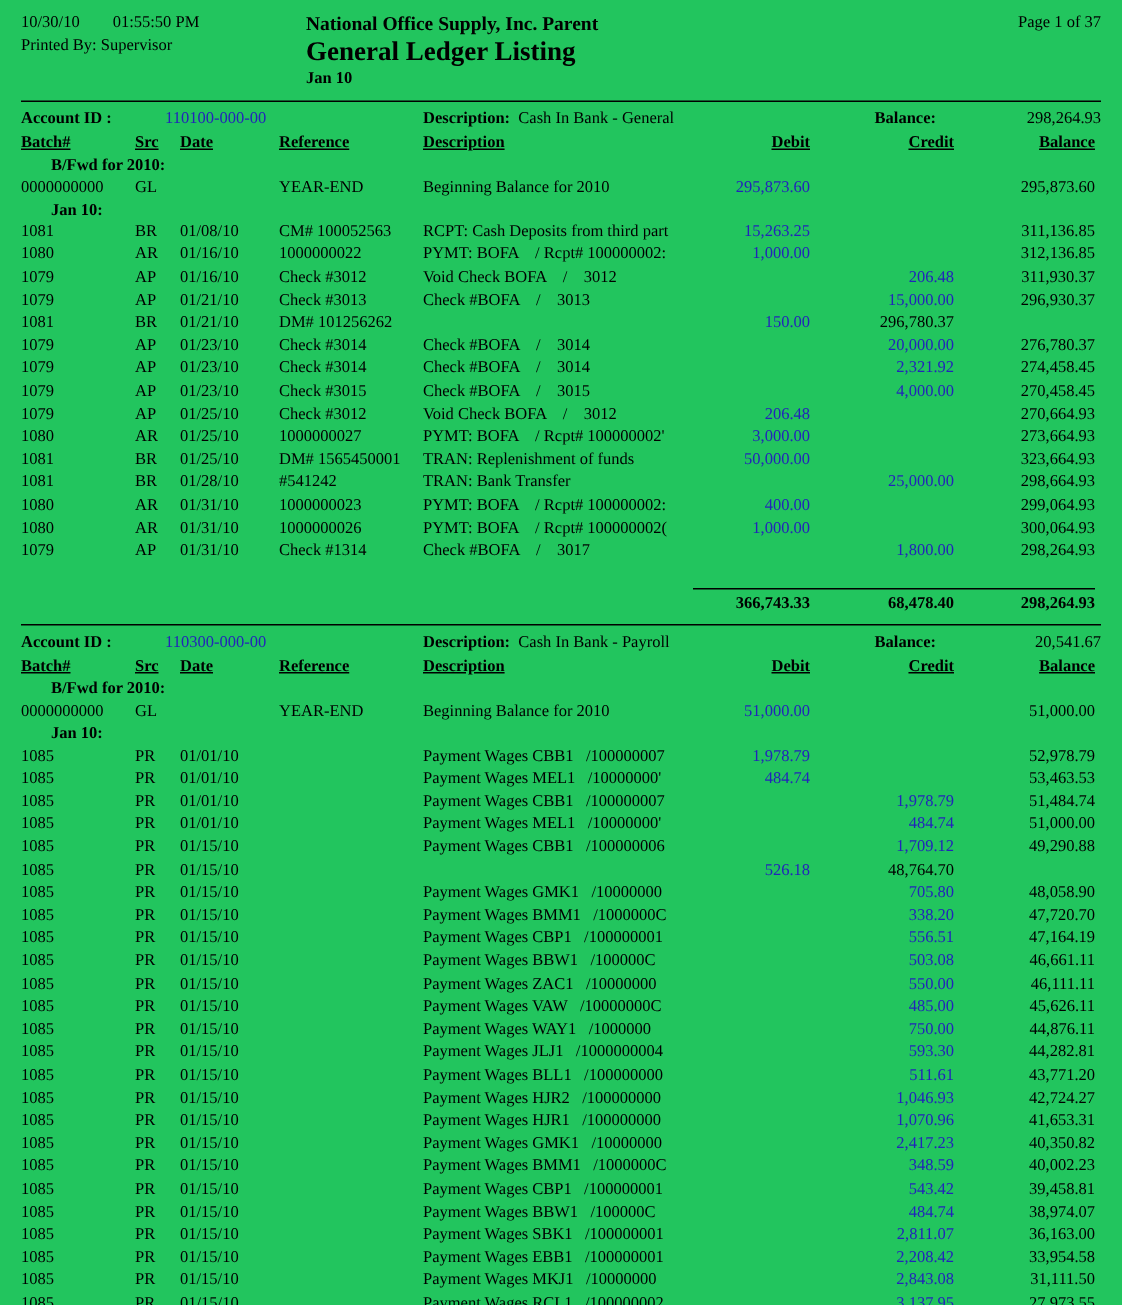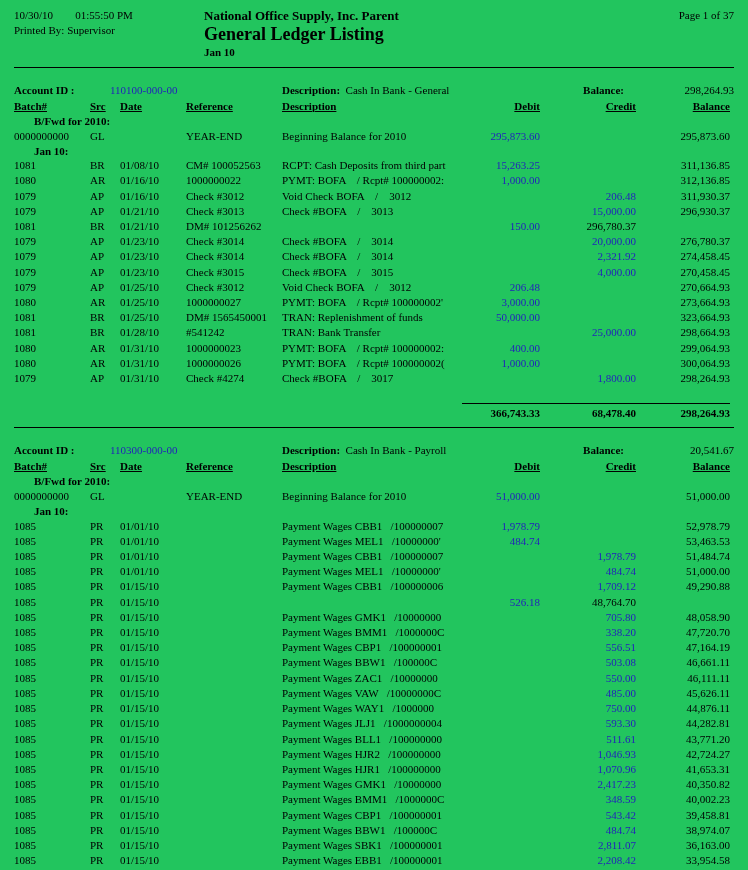--- a/index.html
+++ b/index.html
@@ -23,21 +23,21 @@
   .row { display:grid; grid-template-columns:76px 30px 66px 96px 180px 78px 96px 94px; line-height:15.2px; }
   .c { overflow:hidden; white-space:pre; }
   .num { text-align:right; }
   .debit, .credit { color:#2323bb; }
   .balance { color:#000; }
 
   .col-head { font-weight:bold; line-height:16px; }
   .col-head .hd { text-decoration:underline; }
   .col-head .num { text-align:right; }
 
-  .account { border-top:1px solid #000; padding-top:14px; margin-bottom:6px; }
+  .account { border-top:1px solid #000; padding-top:3px; margin-bottom:6px; }
   .acct-header { display:grid; grid-template-columns:96px 172px 1fr 60px 110px; line-height:16px; }
   .lbl { font-weight:bold; }
   .acct-id { color:#2323bb; }
   .bal-lbl { text-align:right; }
   .bal-val { text-align:right; }
 
   .group-label { font-weight:bold; line-height:14.5px;margin-left:20px; }
 
   .totals { font-weight:bold; margin-top:17px; }
   .totals .num { border-top:1px solid #000; padding-top:2px; color:#000; }
@@ -248,21 +248,21 @@
     <span class="c">PYMT: BOFA    / Rcpt# 100000002(</span>
     <span class="c num debit">1,000.00</span>
     <span class="c num credit"></span>
     <span class="c num balance">300,064.93</span>
   </div>
 
   <div class="row data-row">
     <span class="c">1079</span>
     <span class="c">AP</span>
     <span class="c">01/31/10</span>
-    <span class="c">Check #4274</span>
+    <span class="c">Check #1314</span>
     <span class="c">Check #BOFA    /    3017</span>
     <span class="c num debit"></span>
     <span class="c num credit">1,800.00</span>
     <span class="c num balance">298,264.93</span>
   </div>
 </div>
     <div class="row totals">
       <span class="c"></span>
           <span class="c"></span>
           <span class="c"></span>

